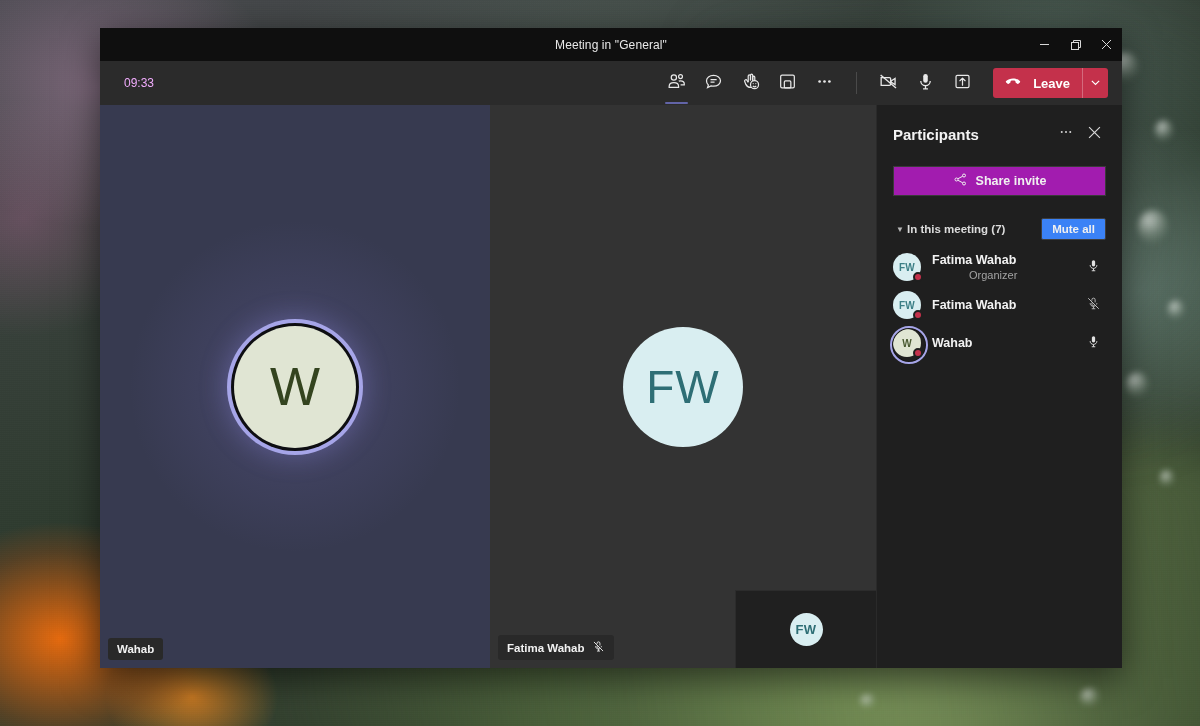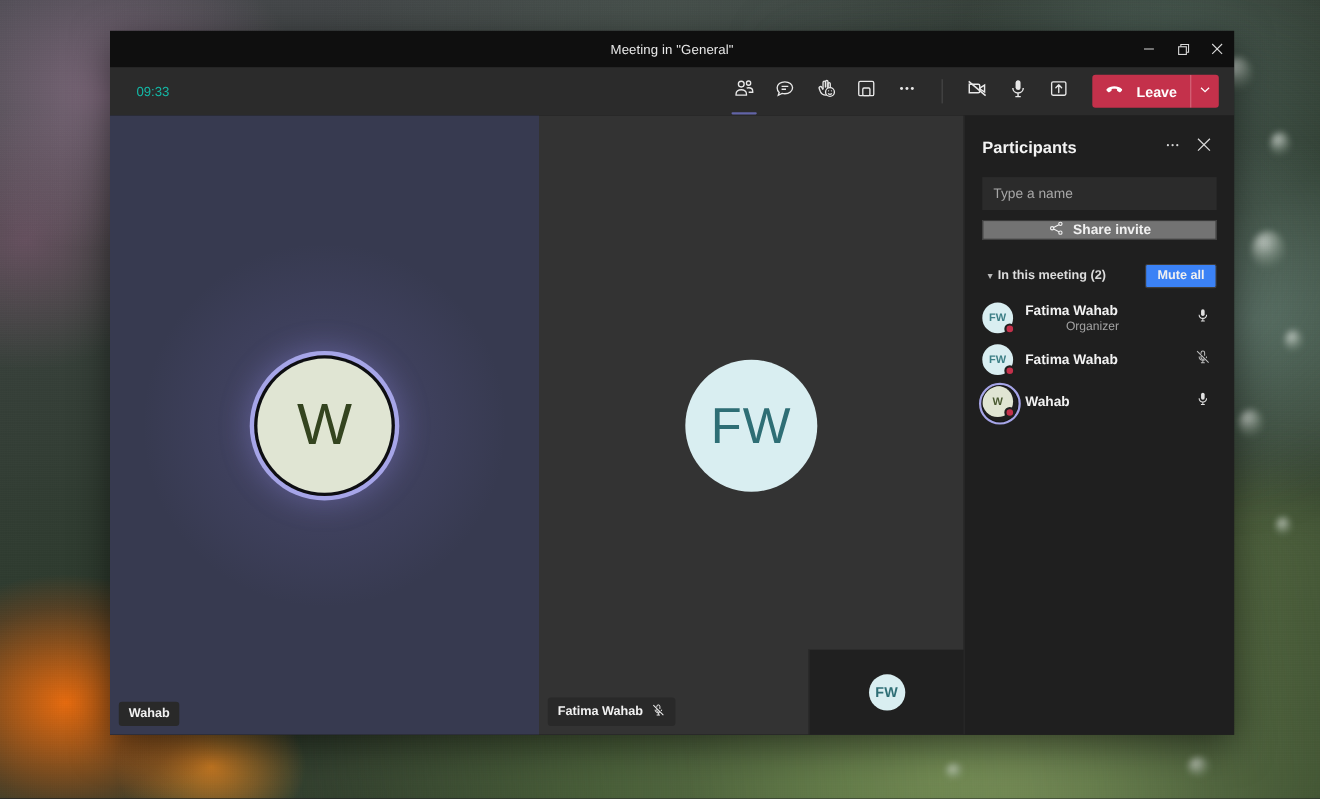--- a/index.html
+++ b/index.html
@@ -87,21 +87,21 @@
   }
   .win-btn svg { display: block; }
 
   
   #meeting-toolbar {
     height: 44px; flex: 0 0 44px;
     background: #2b2b2b;
     display: flex; align-items: center;
     padding: 0 14px 0 24px;
   }
-  #call-timer { font-size: 12px; color: #14b8a6; }
+  #call-timer { font-size: 12px; color: #f0abfc; }
   .toolbar-center { margin-left: auto; display: flex; align-items: center; gap: 4px; }
   .tb-btn {
     width: 33px; height: 32px;
     display: flex; align-items: center; justify-content: center;
     color: #e8e8e8; border-radius: 3px; cursor: default;
     position: relative;
   }
   .tb-btn.active::after {
     content: ""; position: absolute;
     left: 5px; right: 5px; bottom: -5px; height: 2px;
@@ -205,22 +205,22 @@
   #name-search {
     height: 30px; width: 100%;
     background: #2b2b2b; border: none; outline: none;
     color: #e6e6e6; font-size: 12.5px;
     padding: 0 10px; margin-top: 4px;
     font-family: "Liberation Sans", sans-serif;
   }
   #name-search::placeholder { color: #a7a7a7; }
 
   #share-invite {
-    height: 18px; width: 100%; margin-top: 9px;
-    background: #737373; border: 1px solid #3a3a3a;
+    height: 30px; width: 100%; margin-top: 9px;
+    background: #a21caf; border: 1px solid #3a3a3a;
     color: #f0f0f0; font-size: 12.5px; font-weight: bold;
     display: flex; align-items: center; justify-content: center; gap: 8px;
     cursor: default;
     font-family: "Liberation Sans", sans-serif;
   }
 
   .section-row {
     display: flex; align-items: center;
     margin-top: 22px; height: 22px;
   }
@@ -474,37 +474,36 @@
           <div class="head-icon">
             <span>
               <svg width="13" height="13" viewBox="0 0 12 12" fill="none" stroke="currentColor" stroke-width="1.1">
                 <path d="M1 1 L11 11 M11 1 L1 11"></path>
               </svg>
             </span>
           </div>
         </div>
       </div>
 
-      <input id="name-search" type="text" placeholder="Type a name" style="">
 
       <button id="share-invite">
         <span>
           <svg width="15" height="15" viewBox="0 0 24 24" fill="none" stroke="currentColor" stroke-width="1.6">
             <circle cx="17.6" cy="5.6" r="2.4"></circle>
             <circle cx="5.6" cy="12" r="2.4"></circle>
             <circle cx="17.6" cy="18.4" r="2.4"></circle>
             <path d="M7.8 10.8 L15.4 6.8 M7.8 13.2 L15.4 17.2"></path>
           </svg>
         </span>
         <span>Share invite</span>
       </button>
 
       <div class="section-row">
         <div class="section-caret">▼</div>
-        <div class="section-label">In this meeting (2)</div>
+        <div class="section-label">In this meeting (7)</div>
         <button id="mute-all">Mute all</button>
       </div>
 
       <div id="participant-list">
 
         <div class="participant-row">
           <div class="p-avatar-wrap">
             <div class="p-avatar teal">FW</div>
             <div class="presence-dot"></div>
           </div>

